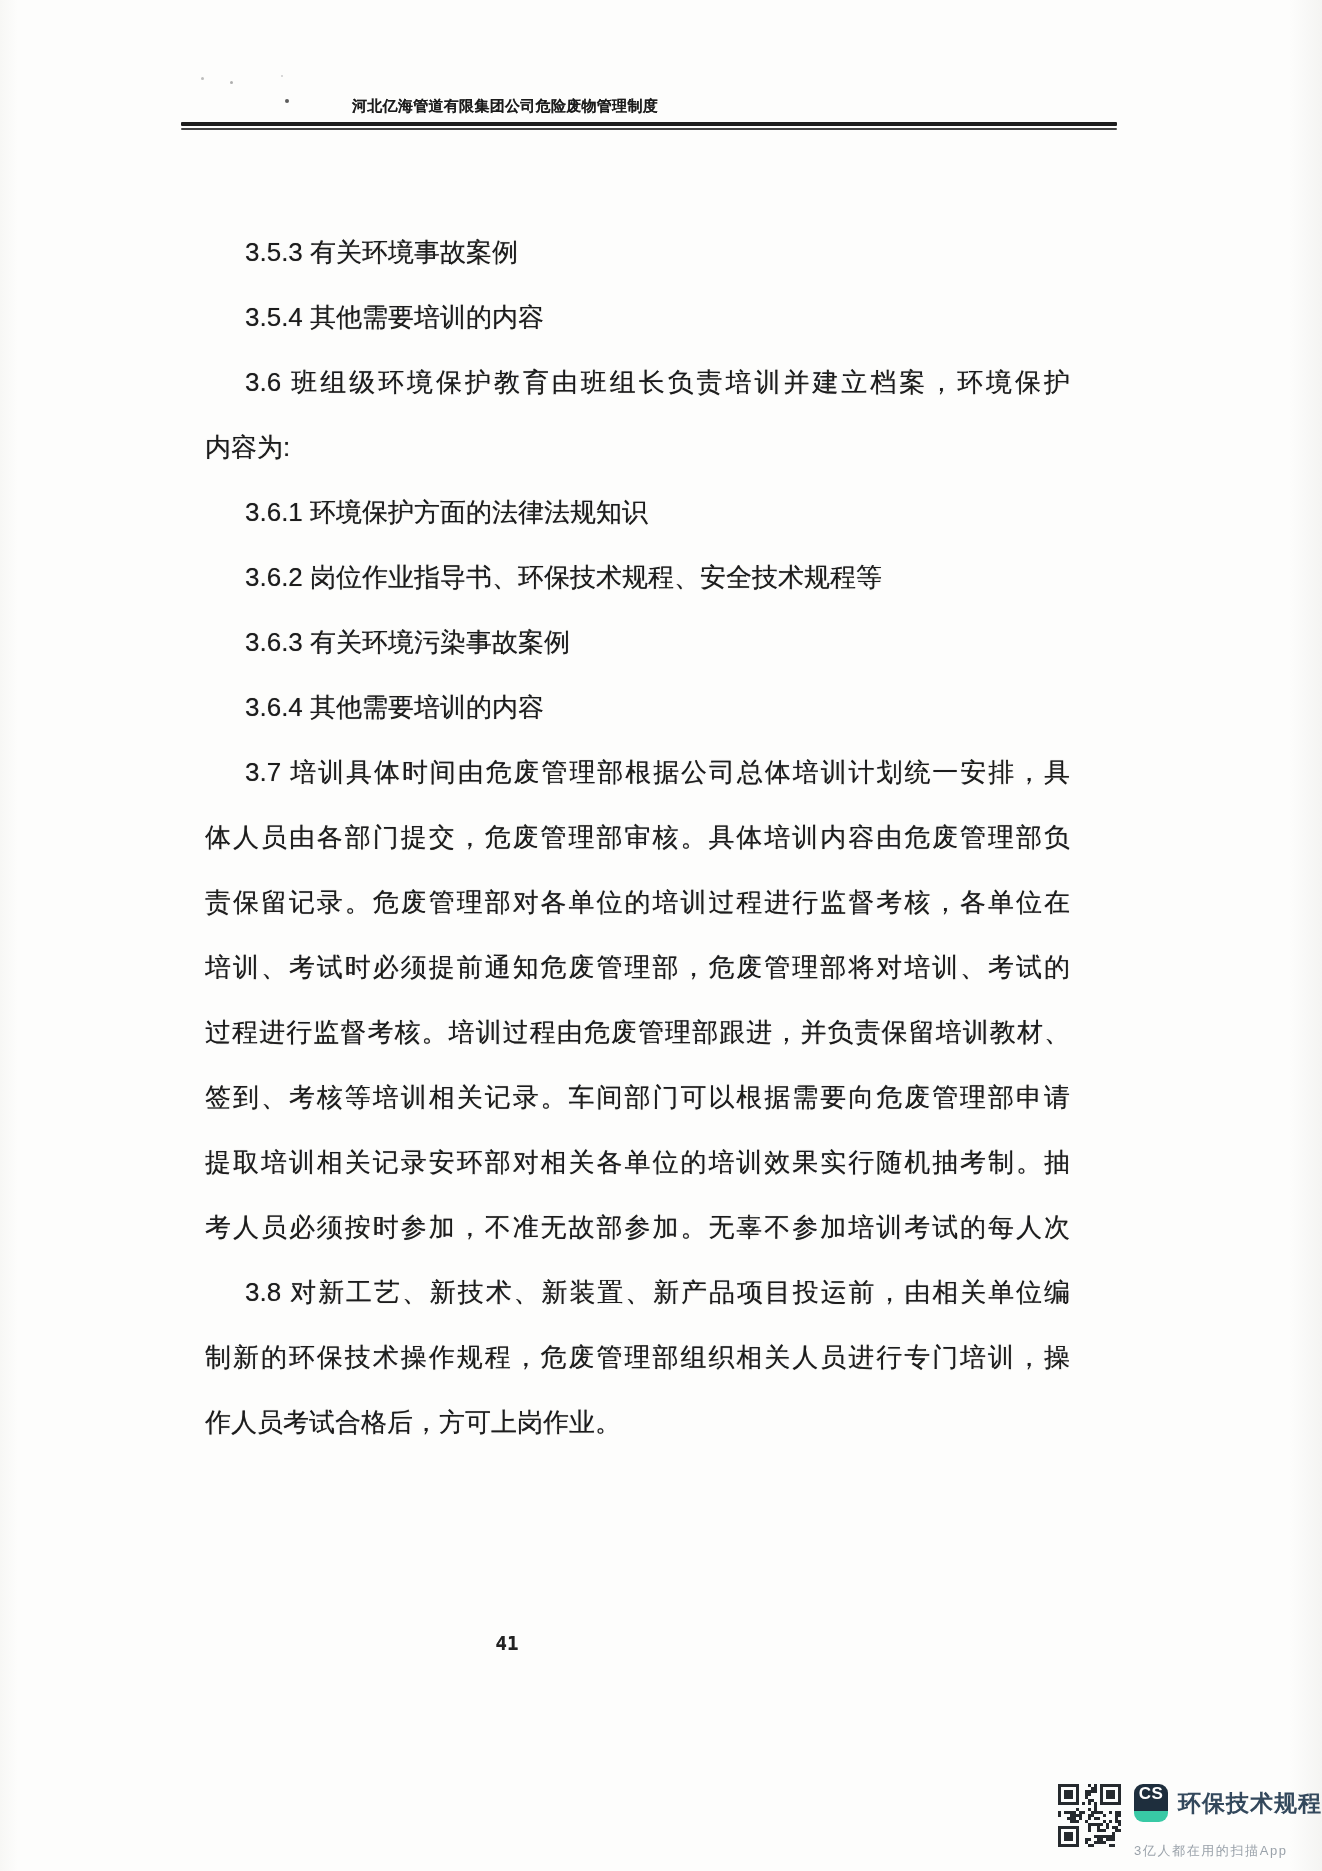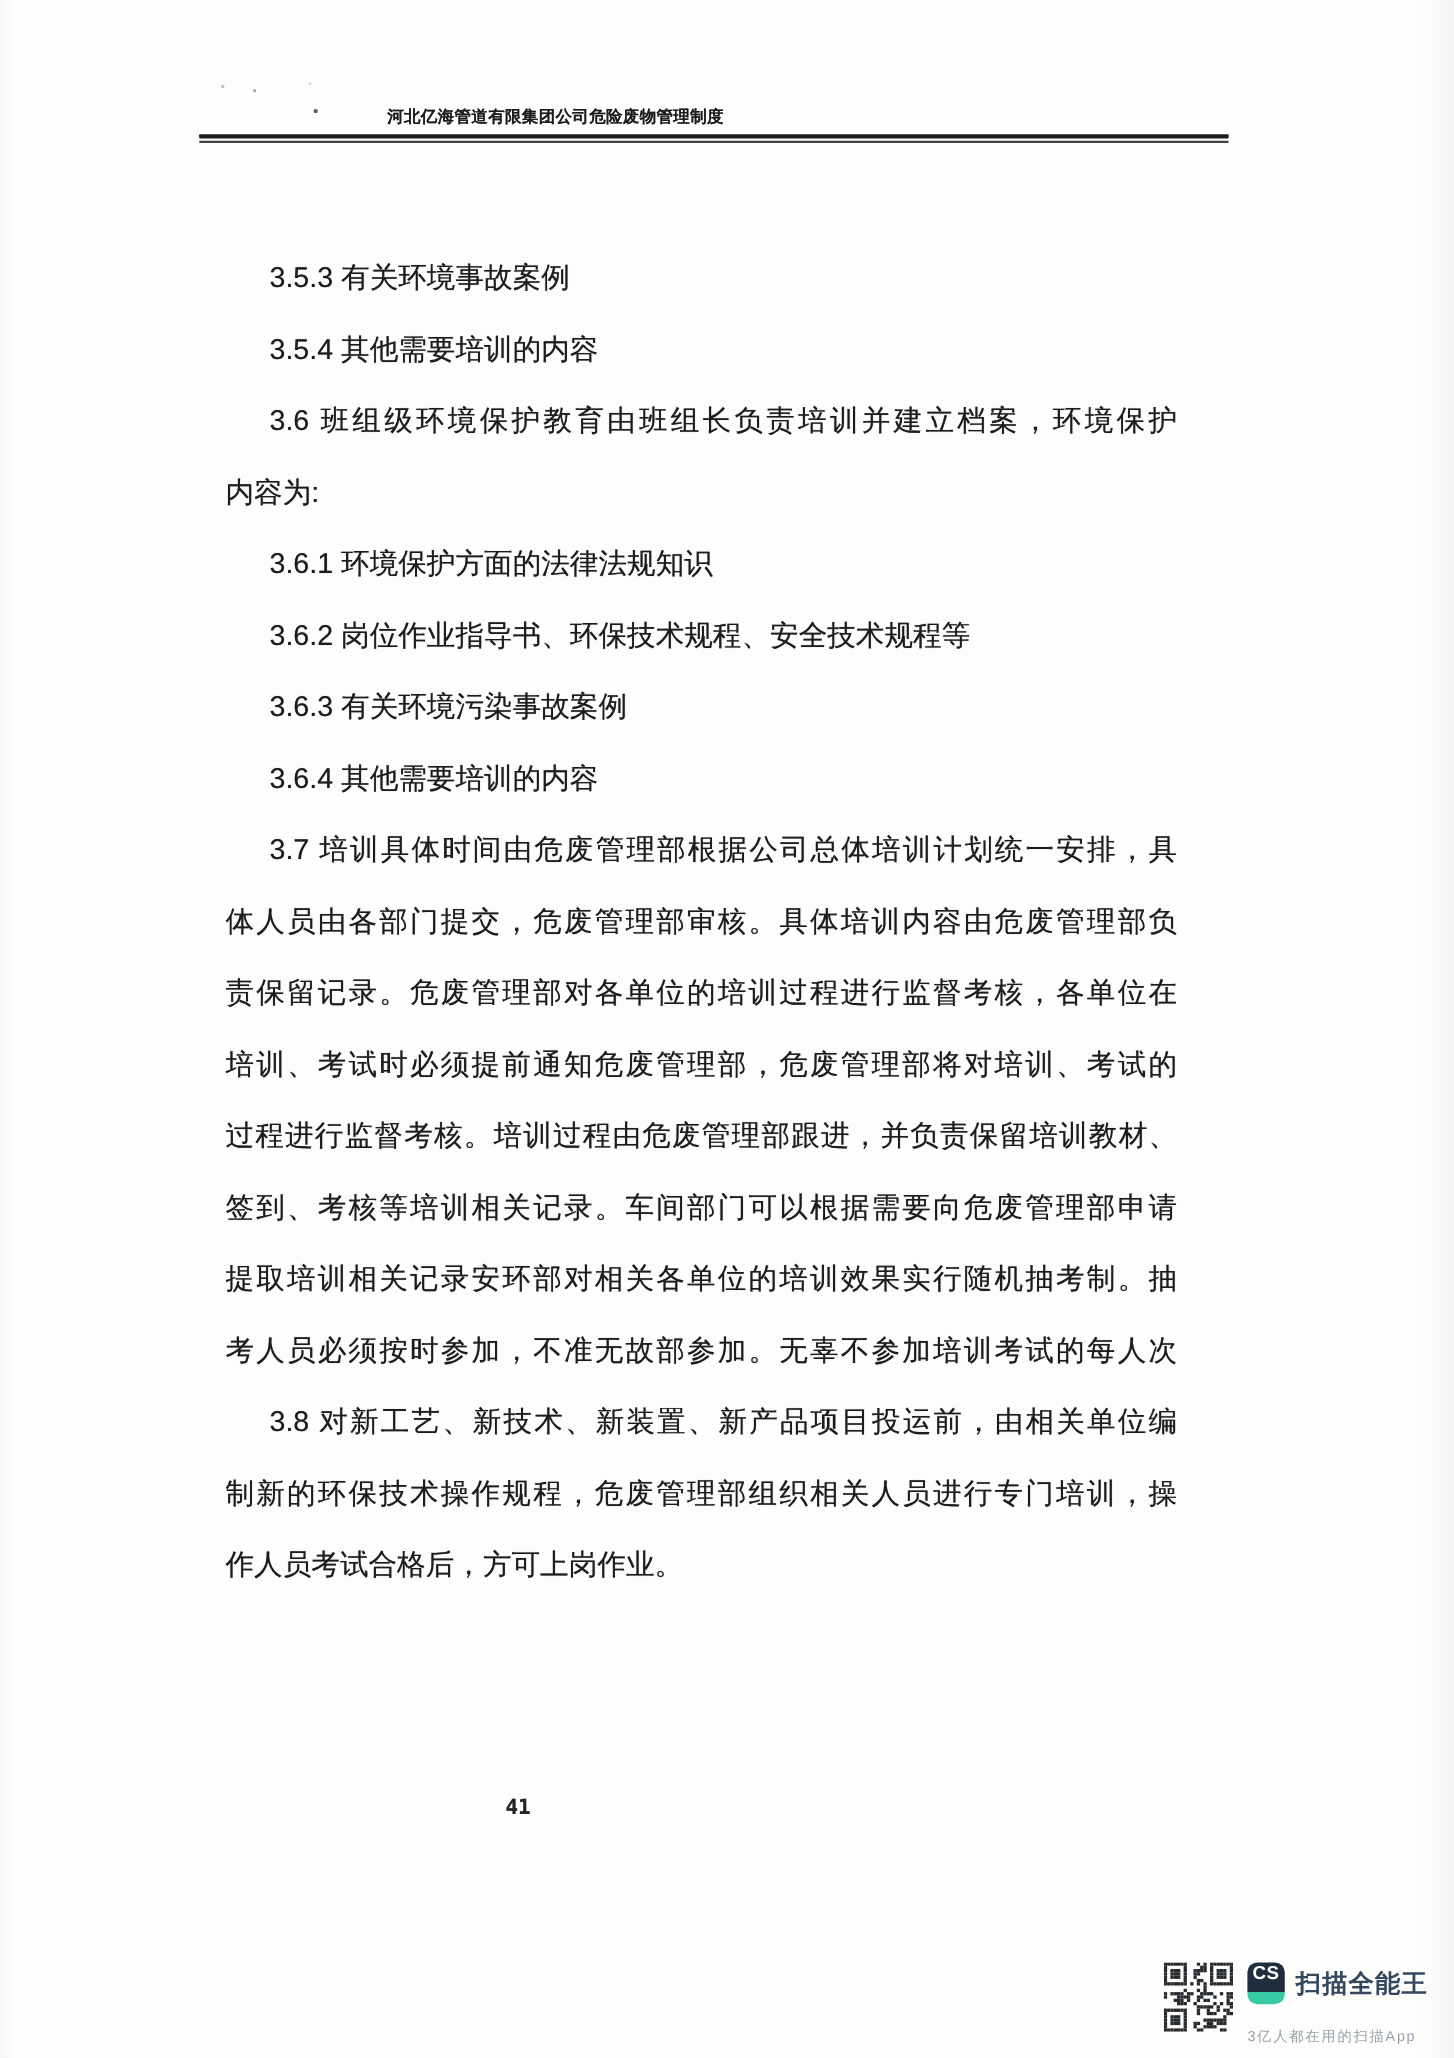--- a/index.html
+++ b/index.html
@@ -27,21 +27,21 @@
     font-size:26px;line-height:65px;color:#1c1c1c;
     text-shadow:0 0 .7px rgba(20,20,20,.6);
   }
   .doc-body .line{height:65px;white-space:nowrap;}
   .doc-body .line.indent{padding-left:40px;}
   .doc-body .line.fill{
     white-space:normal;text-align:justify;text-align-last:justify;overflow:hidden;
   }
   
   .page-number{
-    position:absolute;left:436px;top:1632px;width:70px;text-align:center;
+    position:absolute;left:472px;top:1632px;width:70px;text-align:center;
     font-size:19px;font-weight:700;color:#222;
     font-family:"DejaVu Sans Mono","Liberation Mono",monospace;
     text-shadow:0 0 .6px rgba(0,0,0,.5);
   }
   
   :root{--brand-dark:#1e2e3d;--brand-teal:#38c9a5;--badge-title:#33485c;--badge-gray:#9aa2aa;}
   .scan-badge{position:absolute;left:1058px;top:1784px;display:flex;gap:13px;align-items:flex-start;}
   .qr{width:63px;height:63px;display:block;}
   .qr rect{fill:#262a2e;}
   .scan-right{display:flex;flex-direction:column;}
@@ -295,19 +295,19 @@
         <rect x="42" y="57" width="3" height="3"></rect>
         <rect x="45" y="57" width="3" height="3"></rect>
         <rect x="30" y="60" width="3" height="3"></rect>
         <rect x="33" y="60" width="3" height="3"></rect>
         <rect x="51" y="60" width="3" height="3"></rect>
         <rect x="54" y="60" width="3" height="3"></rect>
       </svg>
     <div class="scan-right">
       <div class="scan-top">
         <div class="cs-logo">CS</div>
-        <div class="scan-name">扫描全能王</div>
+        <div class="scan-name">环保技术规程</div>
       </div>
       <div class="scan-tagline">3亿人都在用的扫描App</div>
     </div>
   </div>
 
 </div>
 
 </body></html>

